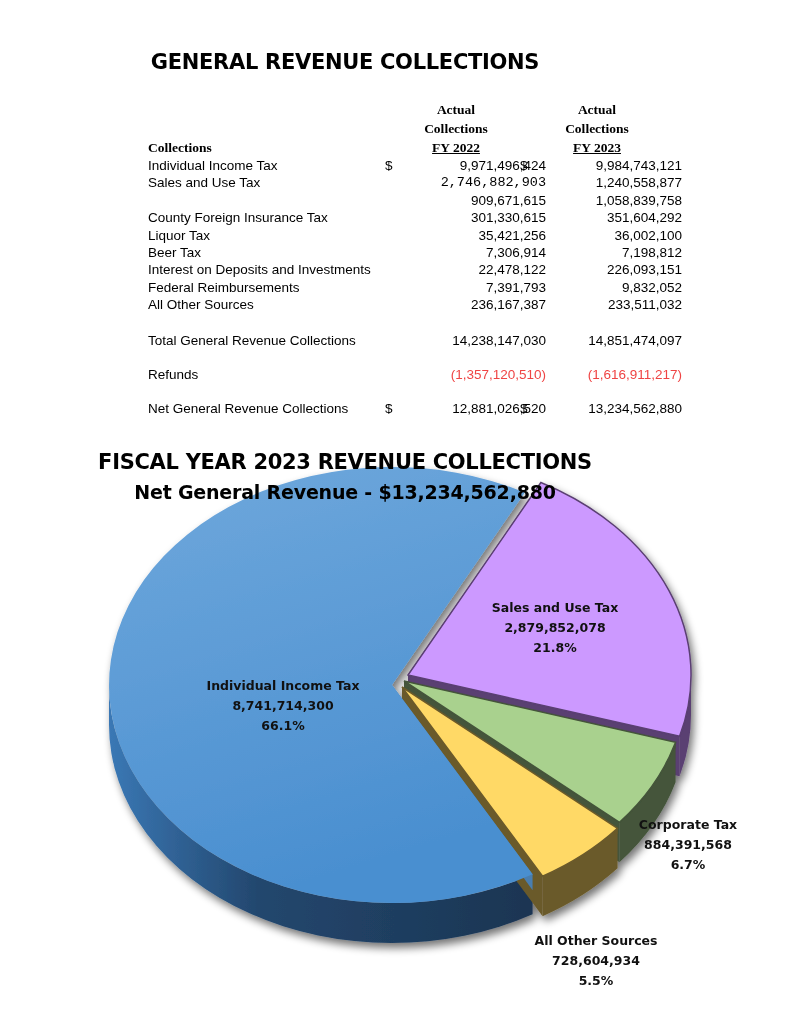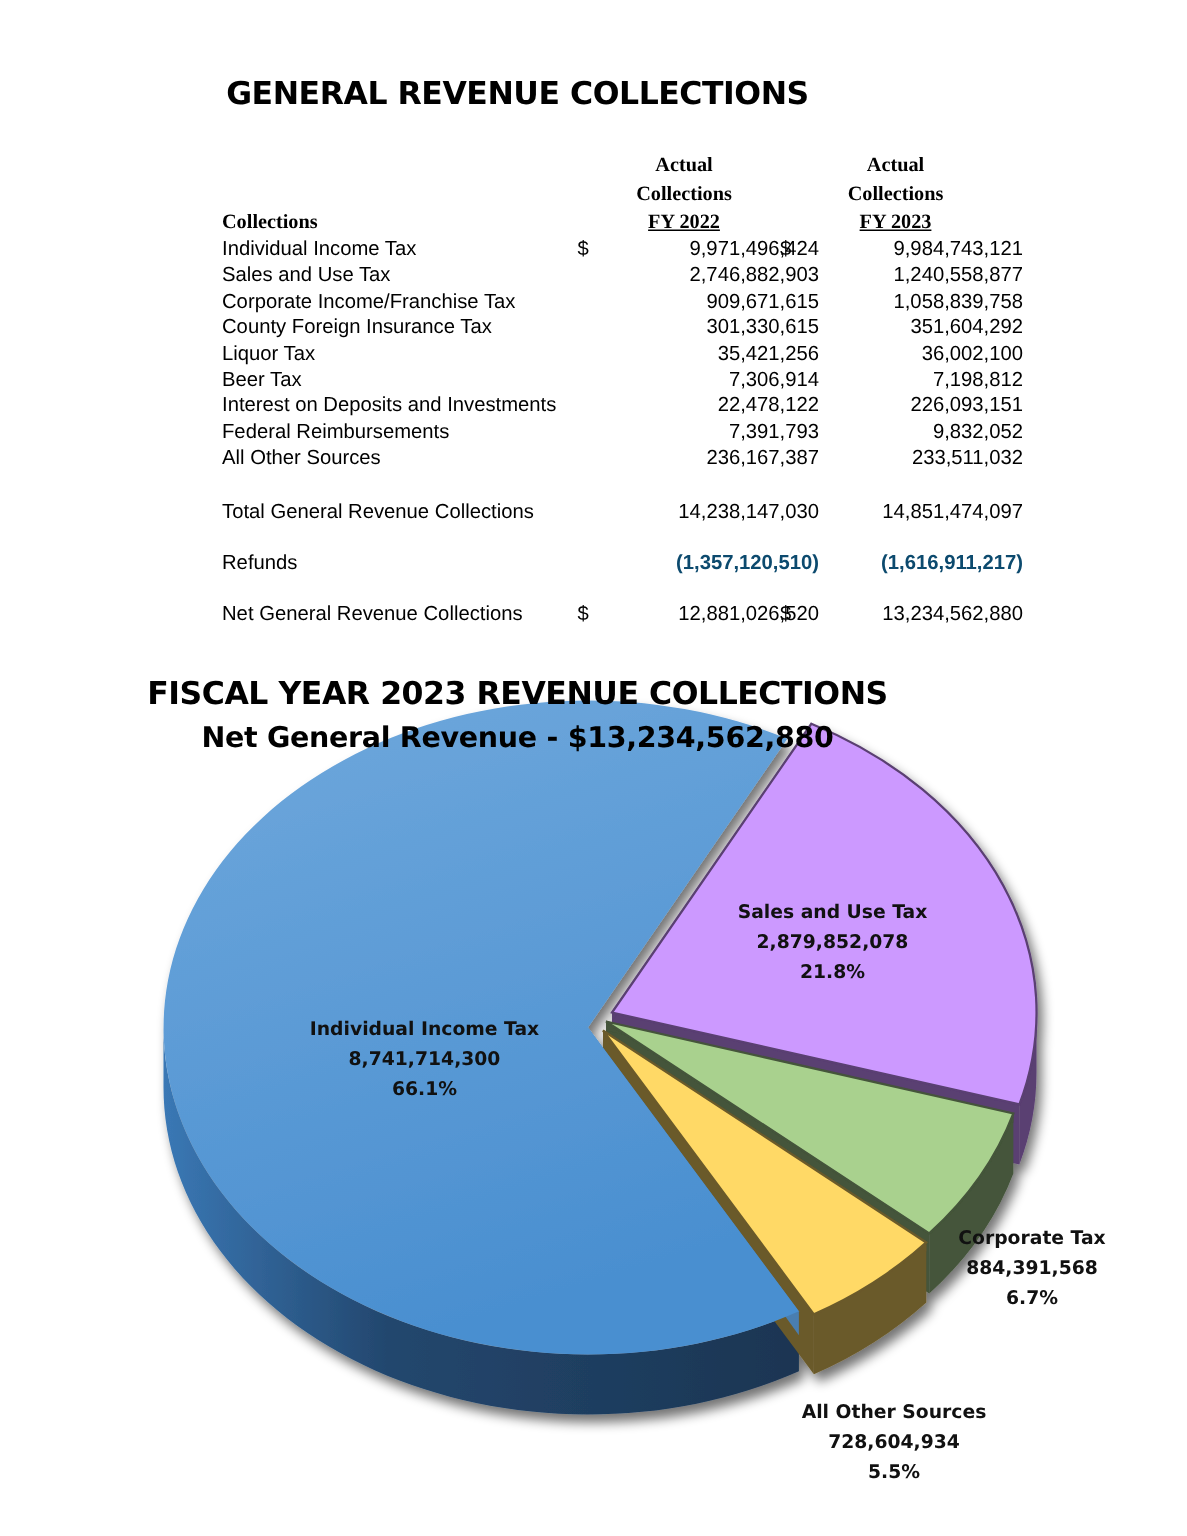--- a/index.html
+++ b/index.html
@@ -17,21 +17,21 @@
     font-family: "Liberation Sans", sans-serif; font-size: 13.5px; color: #000;
   }
   .hdr {
     position: absolute; font-weight: bold; text-align: center; line-height: 19px; font-family: Liberation Serif, serif;
   }
   .hdr .fy { text-decoration: underline; }
   .row { position: absolute; left: 0; height: 17px; line-height: 17px; width: 500px; }
   .row .label { position: absolute; left: 0; white-space: nowrap; }
   .row .dollar { position: absolute; }
   .row .val { position: absolute; text-align: right; width: 120px; white-space: nowrap; padding-left: 39px; }
-  .red { color: #0c4a6e; font-weight: bold; }
+  .red { color: #ef4444; }
 
   #pie-svg { position: absolute; left: 0; top: 0; }
   .pie-label {
     font-family: "DejaVu Sans", sans-serif; font-weight: bold; font-size: 12.5px;
     fill: #111; text-anchor: middle;
   }
 </style>
 </head>
 <body>
 
@@ -53,25 +53,24 @@
   <div id="rows">
       <div class="row" style="top: 57px;">
         <span class="label">Individual Income Tax</span>
         <span class="dollar" style="left: 237px;">$</span>
         <span class="dollar" style="left: 372px;">$</span>
         <span class="val" style="left: 239px;">9,971,496,424</span>
         <span class="val" style="left: 375px;">9,984,743,121</span>
       </div>
       <div class="row" style="top: 74.4px;">
         <span class="label">Sales and Use Tax</span>
-        <span class="val" style="left: 239px;">2,746,882,903</span>
+        <span class="val" style="left: 239px; font-family: Liberation Mono, monospace;">2,746,882,903</span>
         <span class="val" style="left: 375px;">1,240,558,877</span>
       </div>
       <div class="row" style="top: 91.8px;">
-        <span class="label">Corporate Income/Franchise Tax</span>
         <span class="val" style="left: 239px;">909,671,615</span>
         <span class="val" style="left: 375px;">1,058,839,758</span>
       </div>
       <div class="row" style="top: 109.2px;">
         <span class="label">County Foreign Insurance Tax</span>
         <span class="val" style="left: 239px;">301,330,615</span>
         <span class="val" style="left: 375px;">351,604,292</span>
       </div>
       <div class="row" style="top: 126.6px;">
         <span class="label">Liquor Tax</span>

